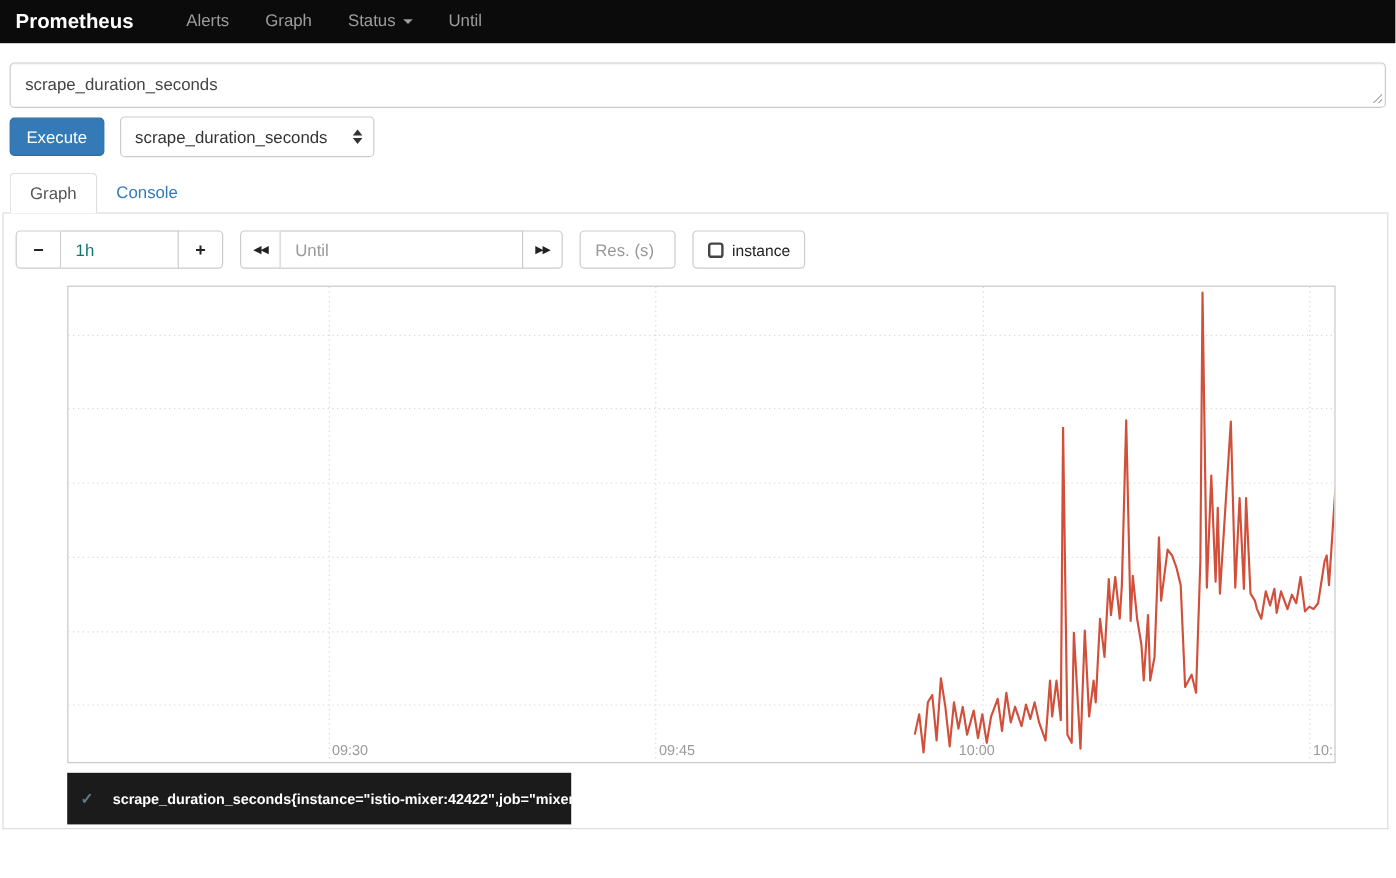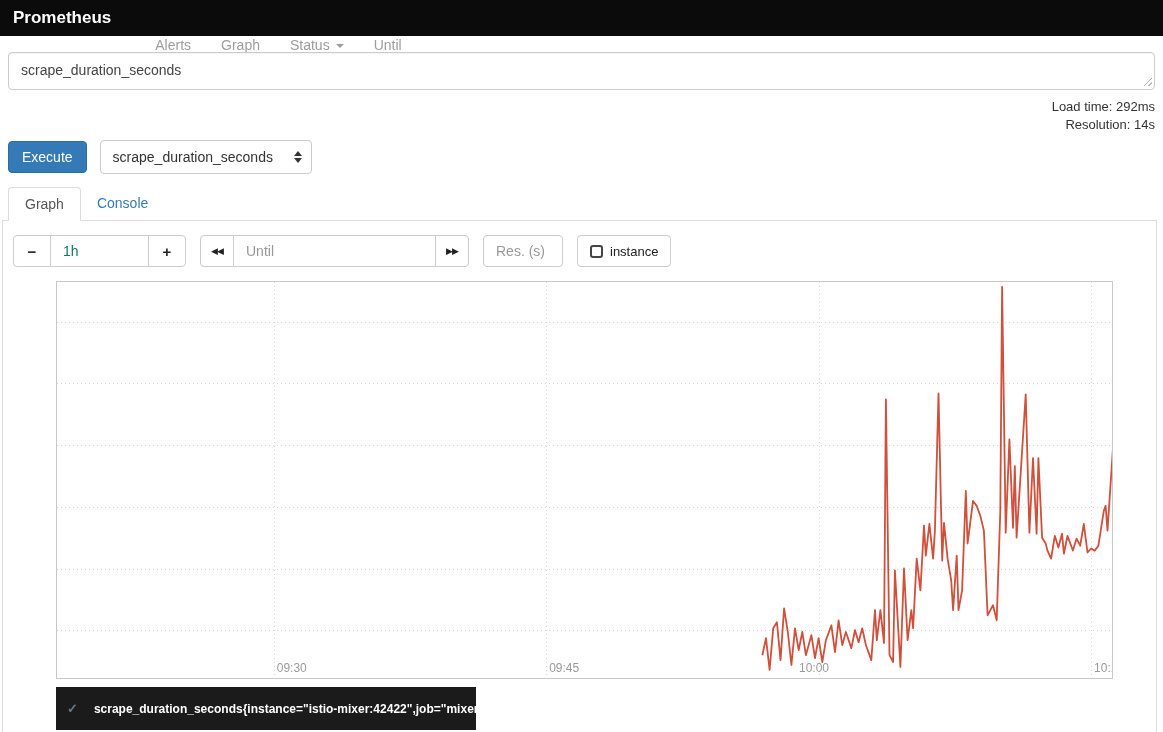--- a/index.html
+++ b/index.html
@@ -2,21 +2,21 @@
 <html><head>
 <meta charset="utf-8">
 <style>
   * { margin:0; padding:0; box-sizing:border-box; }
   html,body { width:1163px; height:732px; overflow:hidden; background:#fff;
     font-family:"Liberation Sans", sans-serif; color:#333; font-size:14px; }
 
   
   .navbar { height:36px; background:#0b0b0b; display:flex; align-items:stretch; }
   .brand { color:#fff; font-size:17px; font-weight:bold; padding:8px 13px 12px 13px; margin-right:16px; text-decoration:none;text-align:right; }
-  .nav-item { color:#9d9d9d; padding:9px 15px 16px 15px; text-decoration:none; display:flex; align-items:flex-start; gap:6px;margin-top:28px; }
+  .nav-item { color:#9d9d9d; padding:9px 15px 16px 15px; text-decoration:none; display:flex; align-items:flex-start; gap:6px; }
   .caret { width:0; height:0; border-left:4px solid transparent; border-right:4px solid transparent;
     border-top:4px solid #9d9d9d; margin-top:7px; }
 
   
   .container { padding:0 8px; }
   .expr-wrap { position:relative; margin-top:16px; }
   .expr-input { width:100%; height:38px; border:1px solid #ccc; border-radius:4px; resize:none;
     padding:9px 12px; font-family:"Liberation Sans", sans-serif; font-size:14px; color:#444;
     box-shadow:inset 0 1px 1px rgba(0,0,0,.05); display:block; outline:none; }
   .resize-corner { position:absolute; right:3px; bottom:4px; width:10px; height:10px;
@@ -96,24 +96,20 @@
     </a>
 </div>
 
 <div class="container">
 
   <div class="expr-wrap">
     <textarea class="expr-input" spellcheck="false" style="">scrape_duration_seconds</textarea>
     <span class="resize-corner"></span>
   </div>
 
-  <div class="eval-stats">
-    <div>Load time: 292ms</div>
-    <div>Resolution: 14s</div>
-  </div>
 
   <div class="execute-row">
     <button class="btn-execute">Execute</button>
     <div class="metric-select">
       <span>scrape_duration_seconds</span>
       <span class="sel-arrows">
         <span class="tri-up"></span>
           <span class="tri-dn"></span>
       </span>
     </div>

